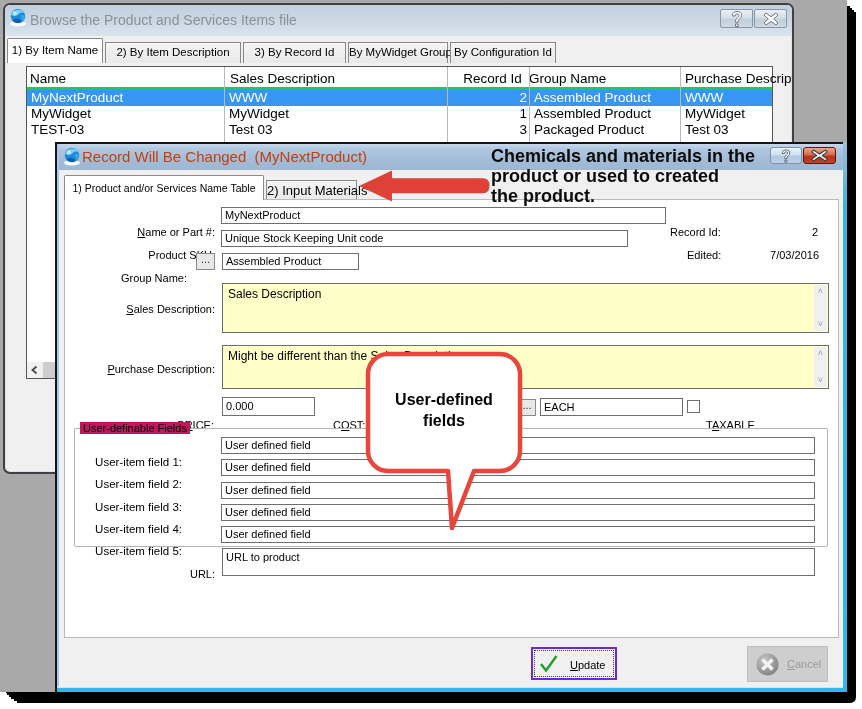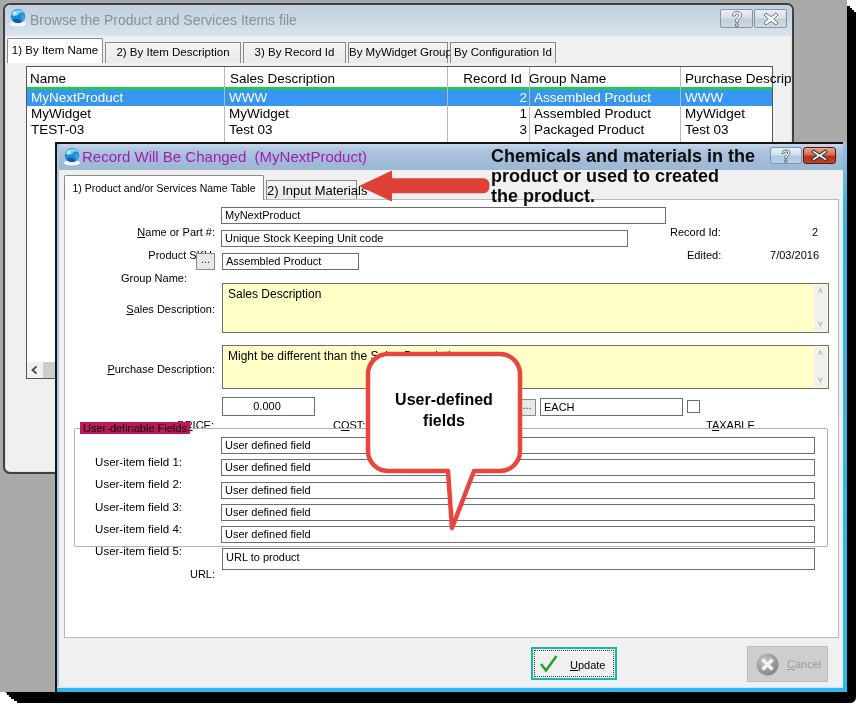--- a/index.html
+++ b/index.html
@@ -52,21 +52,21 @@
 
 #dlg { left:55px; top:142px; width:792px; height:550px; background:#141414; z-index:2; }
 #dlg-left { left:2px; top:2px; width:2px; height:546px; background:#a9c8e8; }
 #dlg-right { left:788px; top:0px; width:4px; height:550px;
   background:linear-gradient(#9cc0e0,#37b2e2 12%,#2fb9ea); }
 #dlg-bottom { left:2px; top:546px; width:786px; height:4px; background:#2fb9ea; }
 #dlg-bottom2 { left:2px; top:544px; width:786px; height:2px; background:#d3e2ef; }
 #dlg-body { left:4px; top:2px; width:784px; height:543px; background:#f0f0f0; }
 #dlg-title { left:0; top:0; width:100%; height:26px;
   background:linear-gradient(#c9d8ec,#b0c7e0 20%,#a4bdd8 55%,#9cb7d4); }
-#dlg-title-text { left:23px; top:4px; font-size:15px; color:#a21caf; }
+#dlg-title-text { left:23px; top:4px; font-size:15px; color:#c2410c; }
 #dlg-help { left:711px; top:3px; width:32px; height:17px; border:1px solid #7e94ad;
   border-radius:3px; background:linear-gradient(#e9f2fb,#cfdff1 45%,#aec8e2 55%,#bdd2e8);
   text-align:center; }
 #dlg-close { left:744px; top:3px; width:33px; height:17px; border:1px solid #5c1510;
   border-radius:3px; background:linear-gradient(#eda68c,#d96f4f 42%,#b83018 58%,#c04426);
   text-align:center; }
 
 
 #ft1 { left:5px; top:31px; width:200px; height:25px; background:#fff;
   border:1px solid #8a8a8a; border-bottom:none; border-radius:2px 2px 0 0;
@@ -90,21 +90,21 @@
 .sb .a1,.sb .a2 { position:absolute; left:0; width:13px; height:13px; color:#9a9a9a;
   font-size:9px; text-align:center; line-height:13px; }
 .sb .a1 { top:0; } .sb .a2 { bottom:0; }
 #grpbox { left:9px; top:228px; width:754px; height:119px; border:1px solid #b4b4b4;
   border-radius:2px; }
 #grplbl { left:15px; top:222px; background:#be185d; padding:0 3px; font-size:11px; }
 
 
 .btn { position:absolute; font-size:11px; }
 #b-upd { left:472px; top:503px; width:86px; height:33px; background:#f0f0f0;
-  border:2px solid #14b8a6; }
+  border:2px solid #6d28d9; }
 #b-upd .focus { position:absolute; left:1px; top:1px; right:1px; bottom:1px;
   border:1px dotted #404040; }
 #b-save { left:567px; top:501px; width:109px; height:36px; background:#e7e7e7;
   border:1px solid #8e8e8e; }
 #b-cancel { left:688px; top:502px; width:81px; height:36px; background:#cecece;
   border:1px solid #bdbdbd; color:#9a9a9a; }
 .btxt { position:absolute; white-space:nowrap; }
 
 
 #anno { left:436px; top:4px; width:340px; font-size:18px; font-weight:bold;
@@ -241,42 +241,42 @@
 
         <div class="lbl" style="right:623px; top:146px;"><u>P</u>urchase Description:</div>
         <div class="ta" style="left:157px; top:145px; width:607px; height:44px;">Might be different than the Sales Description
           <div class="sb">
               <div class="a1">˄</div>
               <div class="a2">˅</div>
             </div>
         </div>
 
         <div class="lbl" style="right:624px; top:202px;">P<u>R</u>ICE:</div>
-        <div class="tb" style="left:157px; top:197px; width:93px; height:19px; text-align:center; line-height:17px; padding-right:6px;">0.000</div>
+        <div class="tb" style="left:157px; top:197px; width:93px; height:19px; text-align:left; line-height:17px; padding-right:6px;">0.000</div>
         <div class="lbl" style="left:268px; top:202px; text-align:left;">C<u>O</u>ST:</div>
         <div class="tb" style="left:305px; top:197px; width:140px; height:19px;"></div>
         <div class="dots" style="left:453px; top:199px; width:18px; height:17px;">...</div>
         <div class="tb" style="left:475px; top:198px; width:143px; height:18px; line-height:16px;">EACH</div>
         <div class="abs" style="left:622px; top:200px; width:13px; height:13px; background:#fff; border:1px solid #6e6e6e;"></div>
         <div class="lbl" style="left:641px; top:202px; text-align:left;">T<u>A</u>XABLE</div>
 
         <div class="abs" id="grpbox"></div>
         <div class="abs" id="grplbl">User-definable Fields</div>
         <div class="lbl" style="right:656px; top:239px; font-size:11.5px;">User-item field 1:</div>
         <div class="tb" style="left:156px; top:237px; width:594px; height:17px;">User defined field</div>
         <div class="lbl" style="right:656px; top:261px; font-size:11.5px;">User-item field 2:</div>
         <div class="tb" style="left:156px; top:259px; width:594px; height:17px;">User defined field</div>
         <div class="lbl" style="right:656px; top:284px; font-size:11.5px;">User-item field 3:</div>
         <div class="tb" style="left:156px; top:282px; width:594px; height:17px;">User defined field</div>
         <div class="lbl" style="right:656px; top:306px; font-size:11.5px;">User-item field 4:</div>
         <div class="tb" style="left:156px; top:304px; width:594px; height:17px;">User defined field</div>
         <div class="lbl" style="right:656px; top:328px; font-size:11.5px;">User-item field 5:</div>
         <div class="tb" style="left:156px; top:326px; width:594px; height:17px;">User defined field</div>
         <div class="lbl" style="right:623px; top:351px;">URL:</div>
-        <div class="tb" style="left:157px; top:348px; width:593px; height:22px; line-height:16px;">URL to product</div>
+        <div class="tb" style="left:157px; top:348px; width:593px; height:28px; line-height:16px;">URL to product</div>
 
         <svg class="abs" style="left:294px; top:145px; z-index:20;" width="175" height="190" viewBox="0 0 175 190">
           <path d="M29,9 L141,9 A20,20 0 0 1 161,29 L161,106 A20,20 0 0 1 141,126 L115,126 L93,183 L89,126 L29,126 A20,20 0 0 1 9,106 L9,29 A20,20 0 0 1 29,9 Z" fill="#ffffff" stroke="#e8463c" stroke-width="4.5" stroke-linejoin="round"></path>
           <text x="85" y="60" font-size="16" font-weight="bold" text-anchor="middle" fill="#000">User-defined</text>
           <text x="85" y="81" font-size="16" font-weight="bold" text-anchor="middle" fill="#000">fields</text>
         </svg>
       </div>
 
       <div class="abs btn" id="b-upd">
         <div class="focus"></div>

